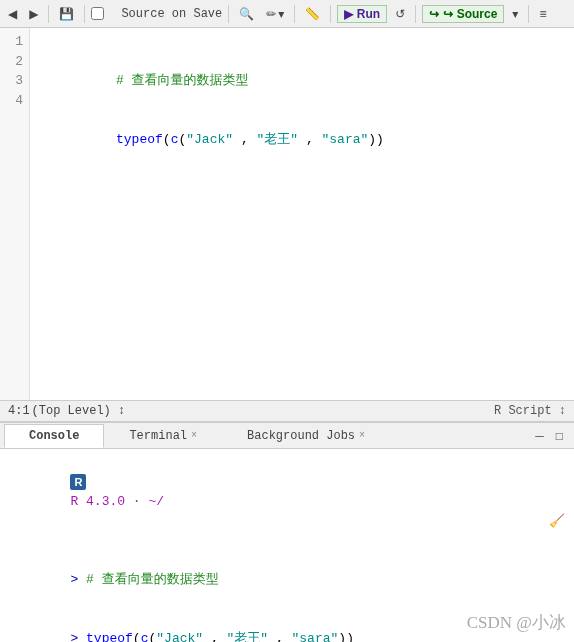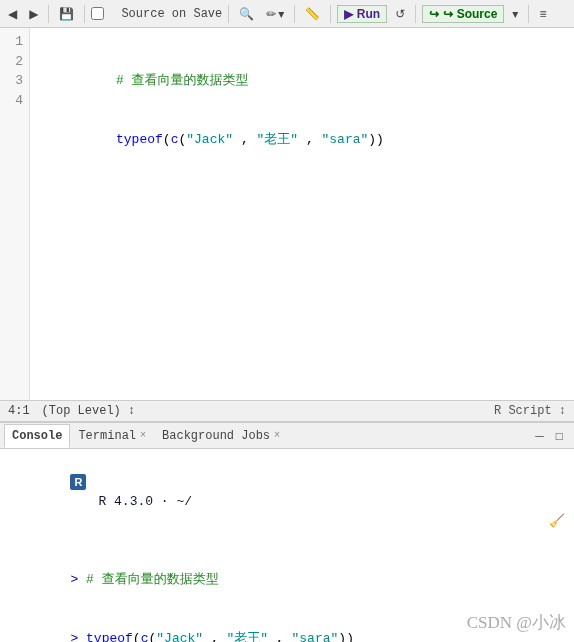--- a/index.html
+++ b/index.html
@@ -116,41 +116,41 @@
       background: #f0f0f0;
       border-top: 1px solid #ccc;
       border-bottom: 1px solid #ccc;
       display: flex;
       align-items: center;
       padding: 0 8px;
       font-size: 12px;
       color: #444;
       justify-content: space-between;
     }
-    .status-left { display: flex; gap: 12px; align-items: center; }
+    .status-left { display: flex; gap: 2px; align-items: center; }
     .status-right { color: #555; }
 
     
     #console-panel {
       height: 220px;
       display: flex;
       flex-direction: column;
       border-top: 1px solid #ccc;
     }
     #console-tabs {
       display: flex;
       align-items: center;
       background: #f0f0f0;
       border-bottom: 1px solid #ccc;
       height: 26px;
       padding: 0 4px;
       gap: 0;
     }
     .console-tab {
-      padding: 2px 7px;
+      padding: 2px 24px;
       font-size: 12px;
       cursor: pointer;
       border: 1px solid transparent;
       background: none;
       color: #444;
       display: flex;
       align-items: center;
       gap: 4px;
       height: 24px;
     }
@@ -310,21 +310,21 @@
       <div class="console-icons">
         <button class="console-icon-btn">─</button>
         <button class="console-icon-btn">□</button>
       </div>
     </div>
 
     <div id="console-body">
 
       <div class="console-line">
         <span class="console-r-logo">R</span>
-        <span style="color:#0f172a;margin-left:28px;">R 4.3.0 · ~/</span>
+        <span style="color:#a21caf;">R 4.3.0 · ~/</span>
         <span style="float:right; cursor:pointer; color:#aaa;">🧹</span>
       </div>
 
       <div class="console-line">
         <span class="console-prompt">&gt; </span><span class="console-comment"># 查看向量的数据类型</span>
       </div>
 
       <div class="console-line">
         <span class="console-prompt">&gt; </span><span class="console-cmd">typeof</span><span class="plain">(</span><span class="console-cmd">c</span><span class="plain">(</span><span class="console-str-val">"Jack"</span><span class="plain"> , </span><span class="console-str-val">"老王"</span><span class="plain"> , </span><span class="console-str-val">"sara"</span><span class="plain">))</span>
       </div>

